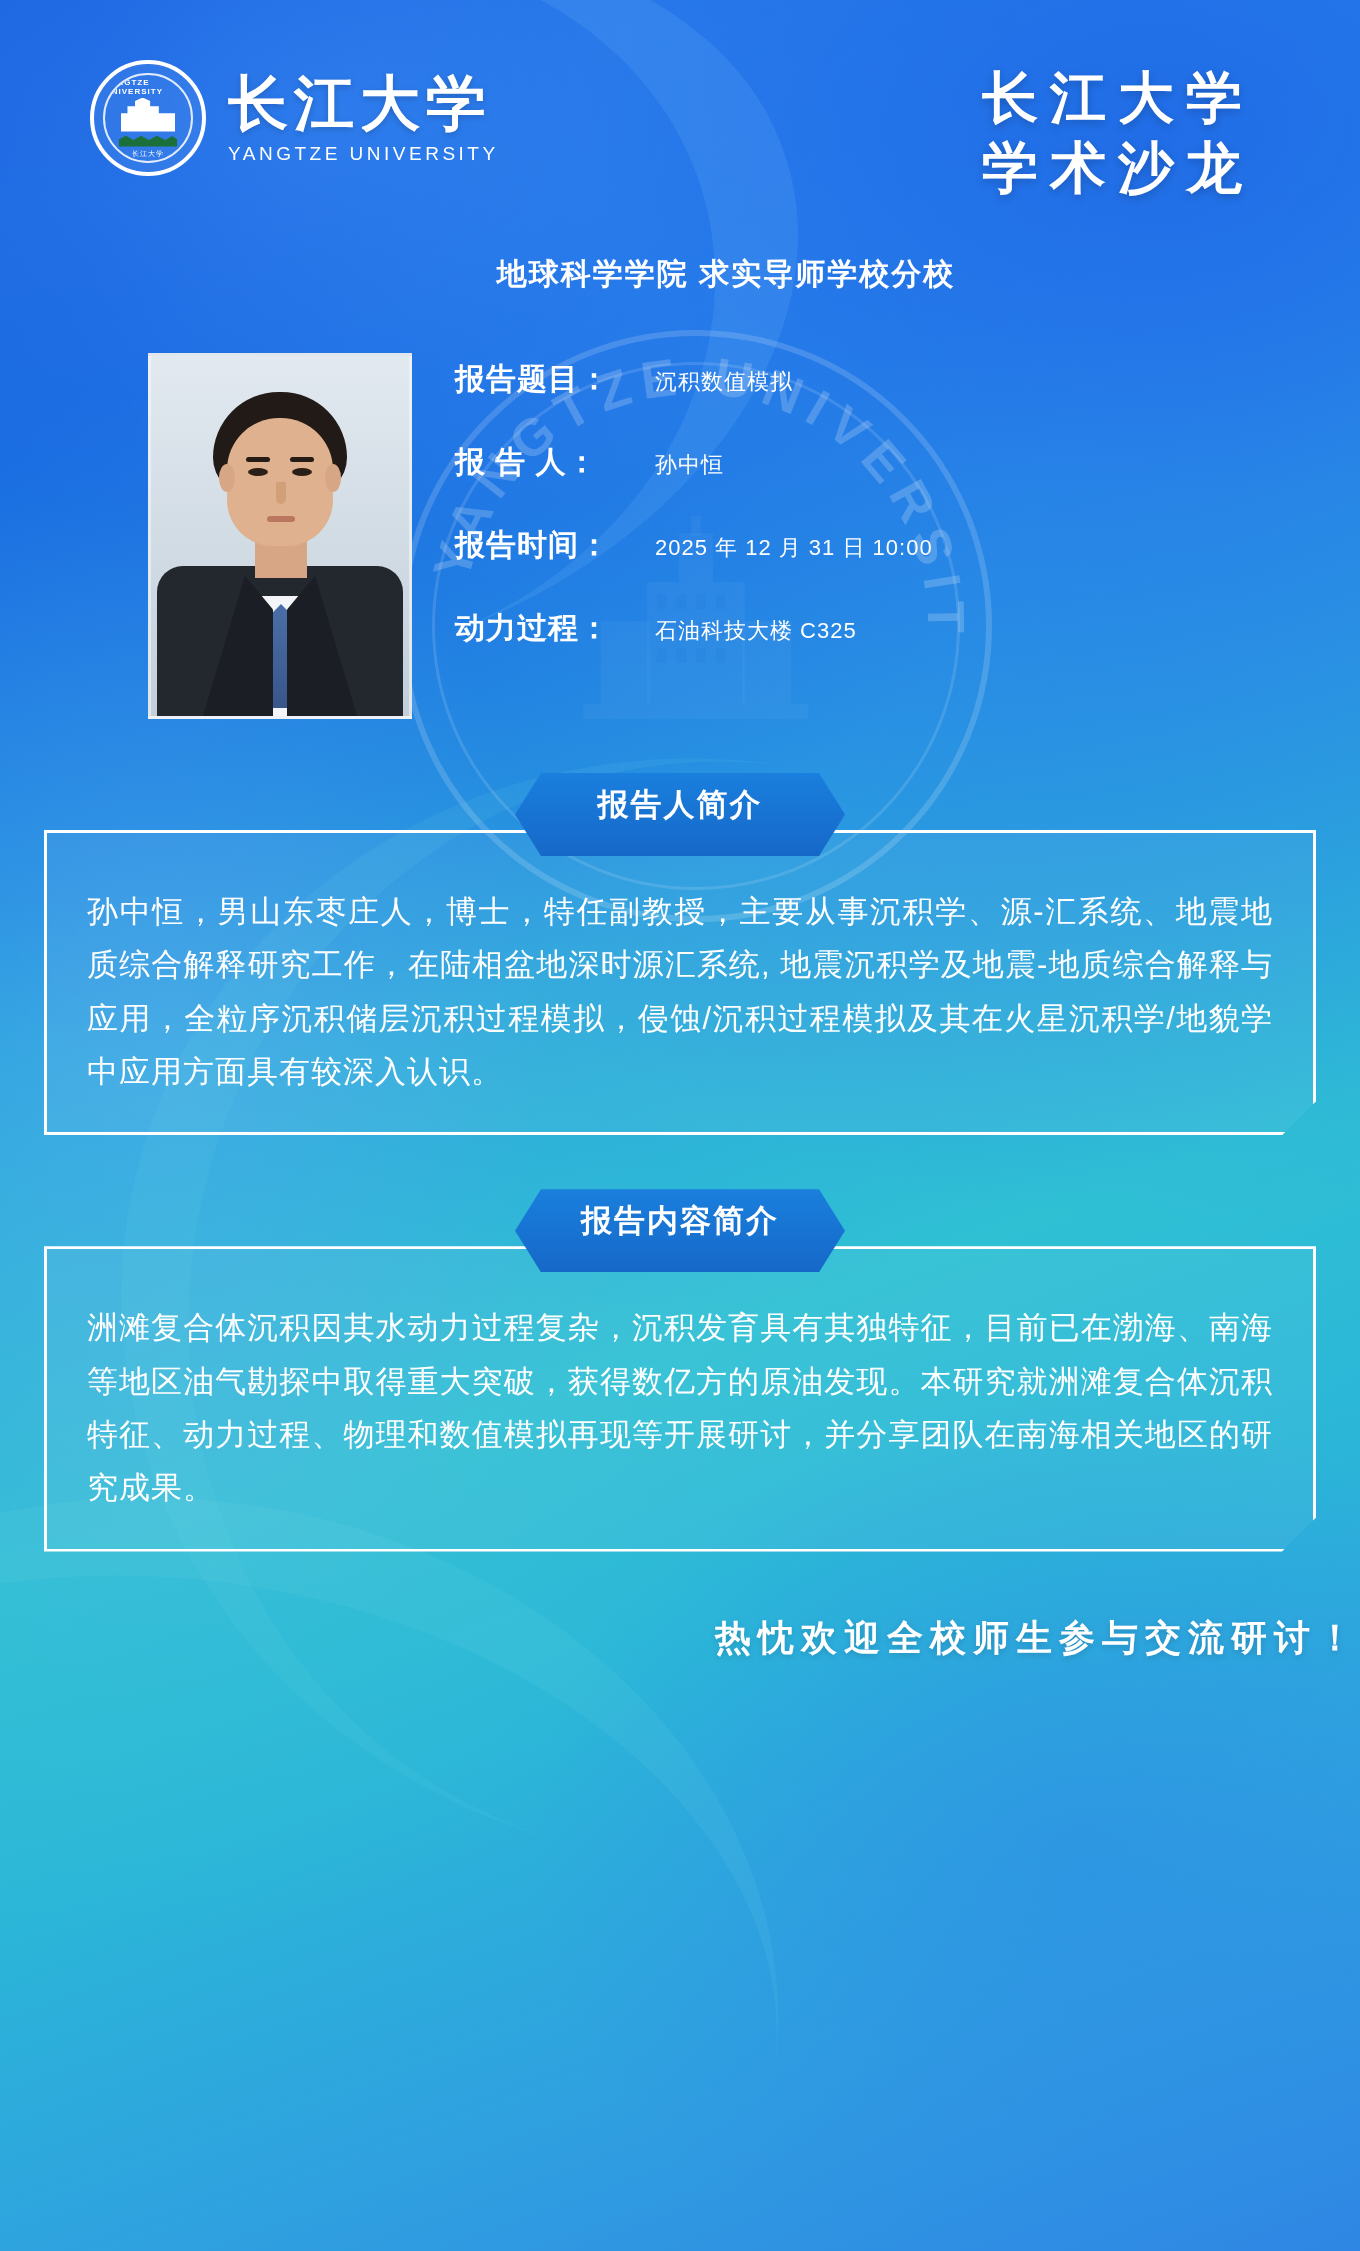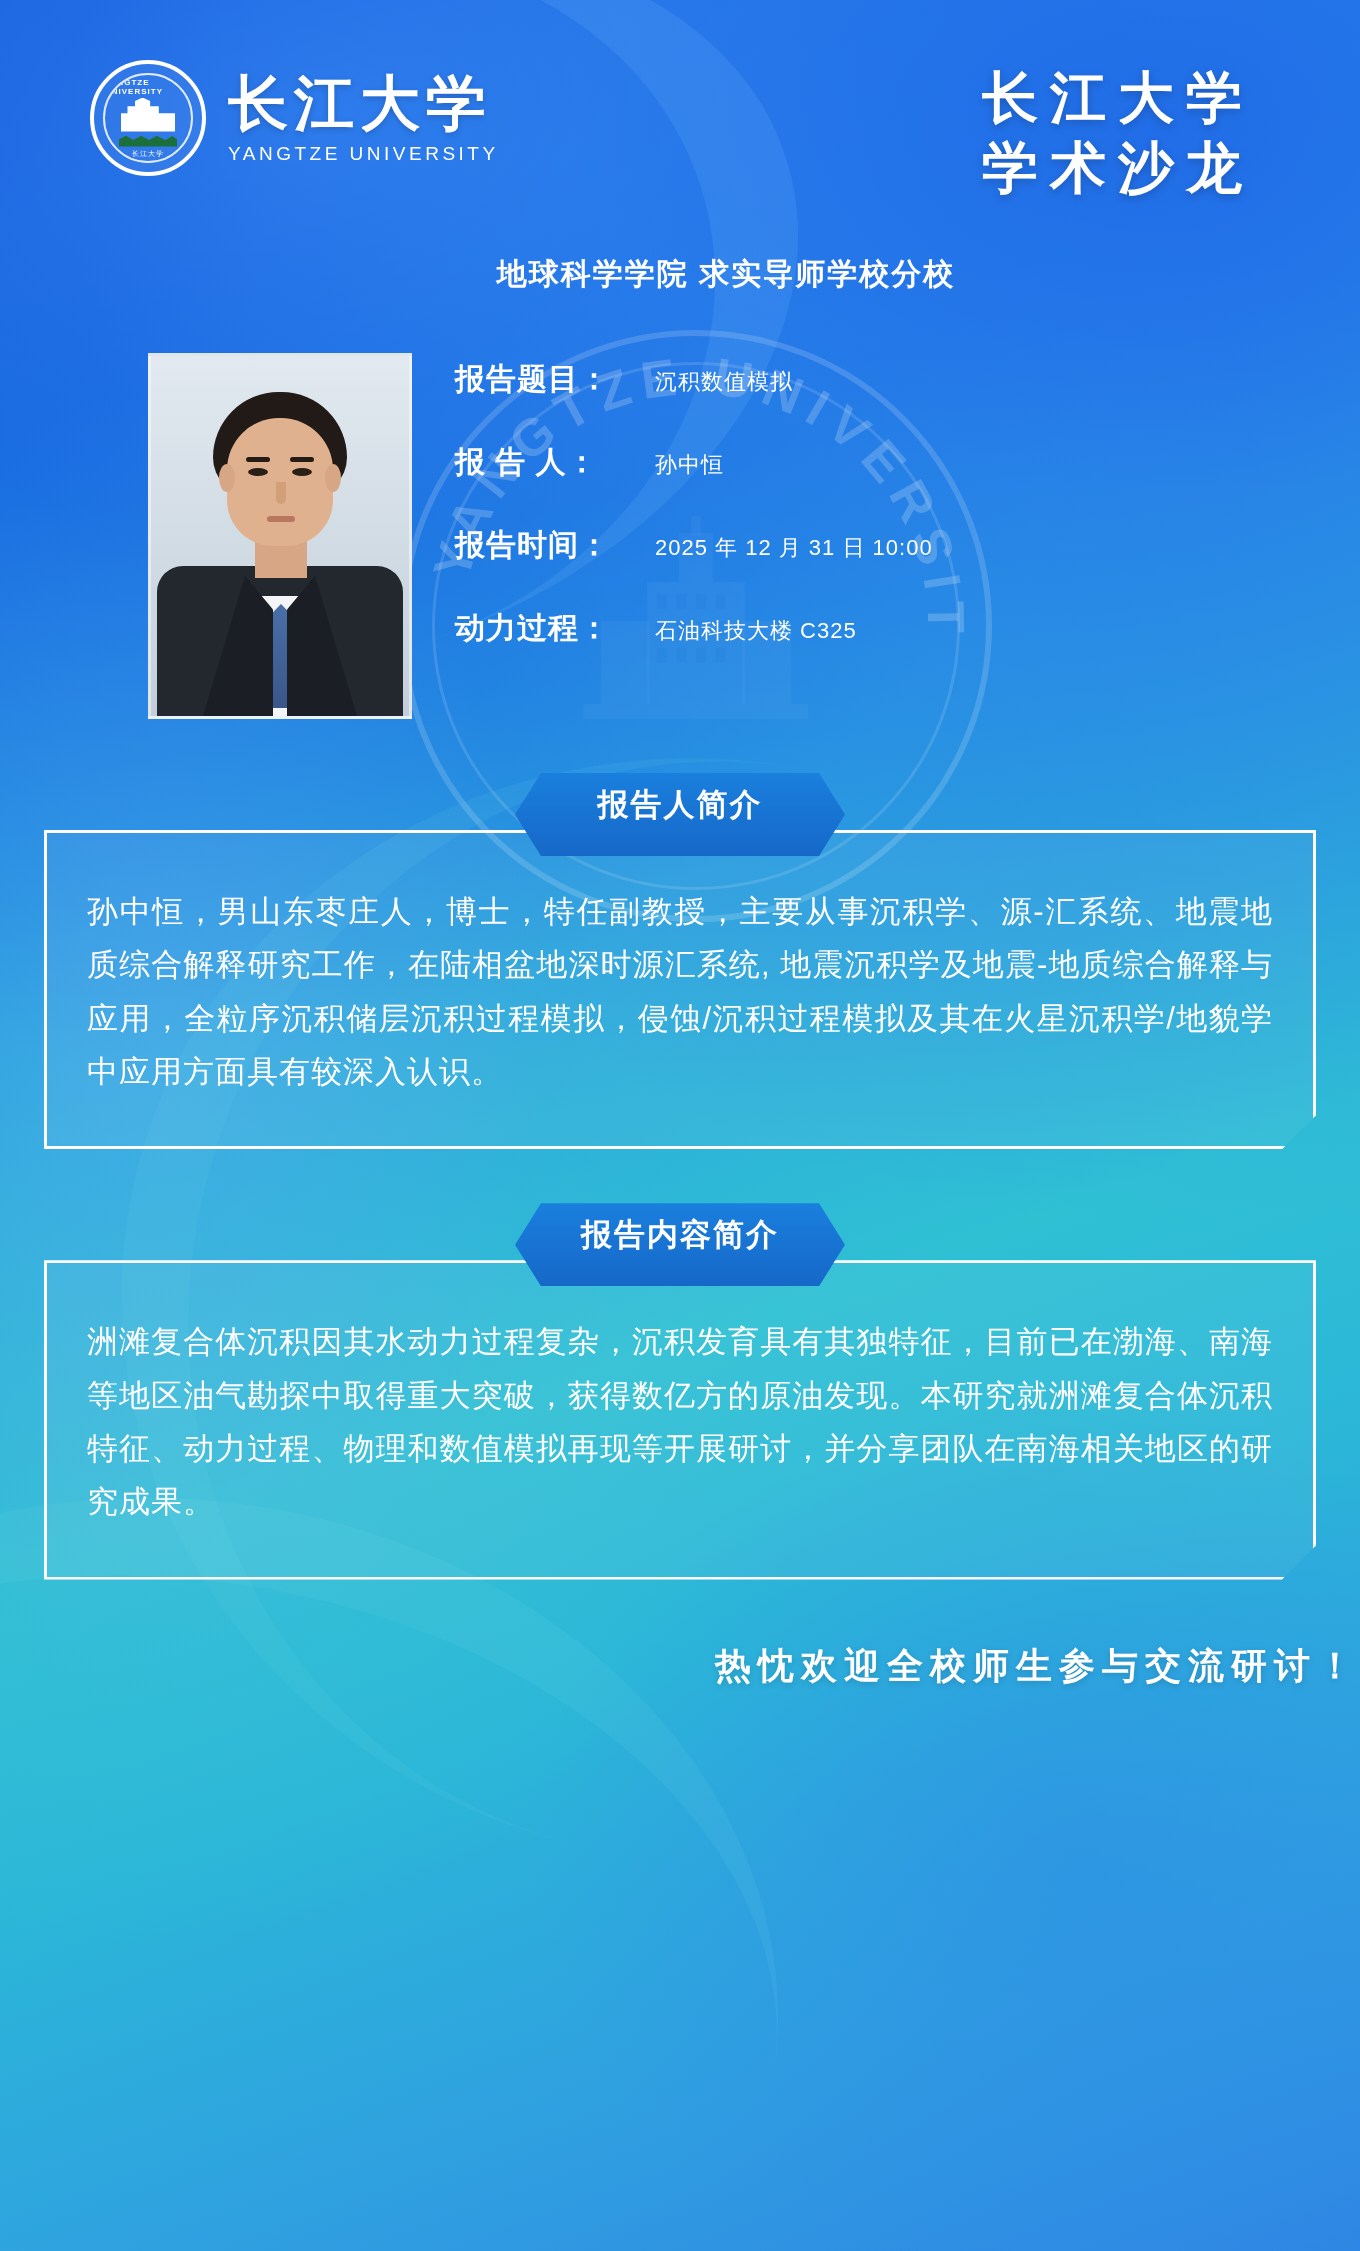--- a/index.html
+++ b/index.html
@@ -137,21 +137,21 @@
   .section{position:relative;margin:54px 44px 0 44px;}
   .sec-title{
     position:relative;width:330px;margin:0 auto;
     background:linear-gradient(#1a7fdd,#1668c8);
     color:#fff;font-size:31px;font-weight:bold;letter-spacing:2px;
     text-align:center;padding:11px 0 30px 0;
     clip-path:polygon(26px 0,304px 0,330px 50%,304px 100%,26px 100%,0 50%);
     z-index:3;
   }
   .sec-body{
-    position:relative;margin-top:-26px;padding:52px 40px 48px 40px;
+    position:relative;margin-top:-26px;padding:52px 40px 34px 40px;
     border:3px solid #ffffff;
     background:rgba(255,255,255,.05);
   }
   .sec-body.cut{
     clip-path:polygon(0 0,100% 0,100% calc(100% - 34px),calc(100% - 34px) 100%,0 100%);
   }
   .sec-text{
     font-size:31px;color:#ffffff;line-height:1.72;letter-spacing:1px;
     text-align:justify;
   }

